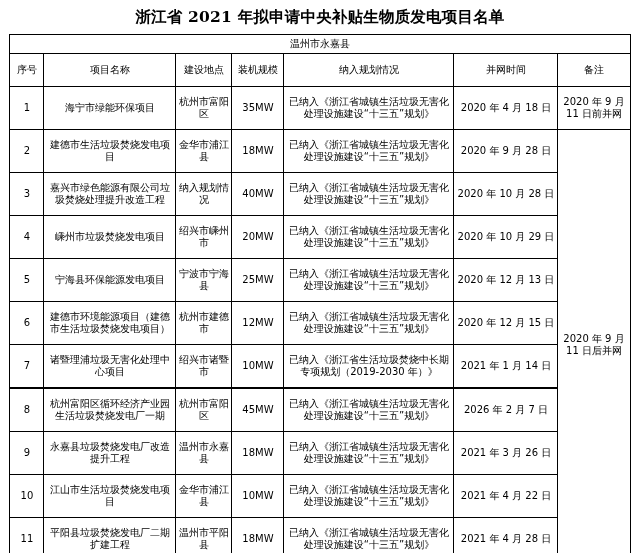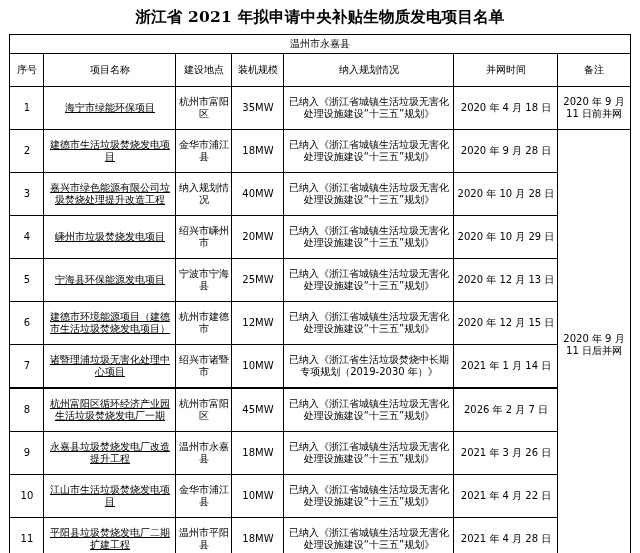--- a/index.html
+++ b/index.html
@@ -59,21 +59,20 @@
     padding: 2px 1px;
     margin-left: 48px;
   }
   .row-tall td {
     height: 40px;
   }
   .cell-name {
     text-align: center;
     padding: 2px 3px;
     font-size: 10.5px;
-    text-decoration: underline;
   }
   .cell-plan {
     text-align: left;
     padding: 2px 4px;
     font-size: 10px;
     line-height: 1.25;
   }
   .cell-num {
     font-size: 11px;
   }

